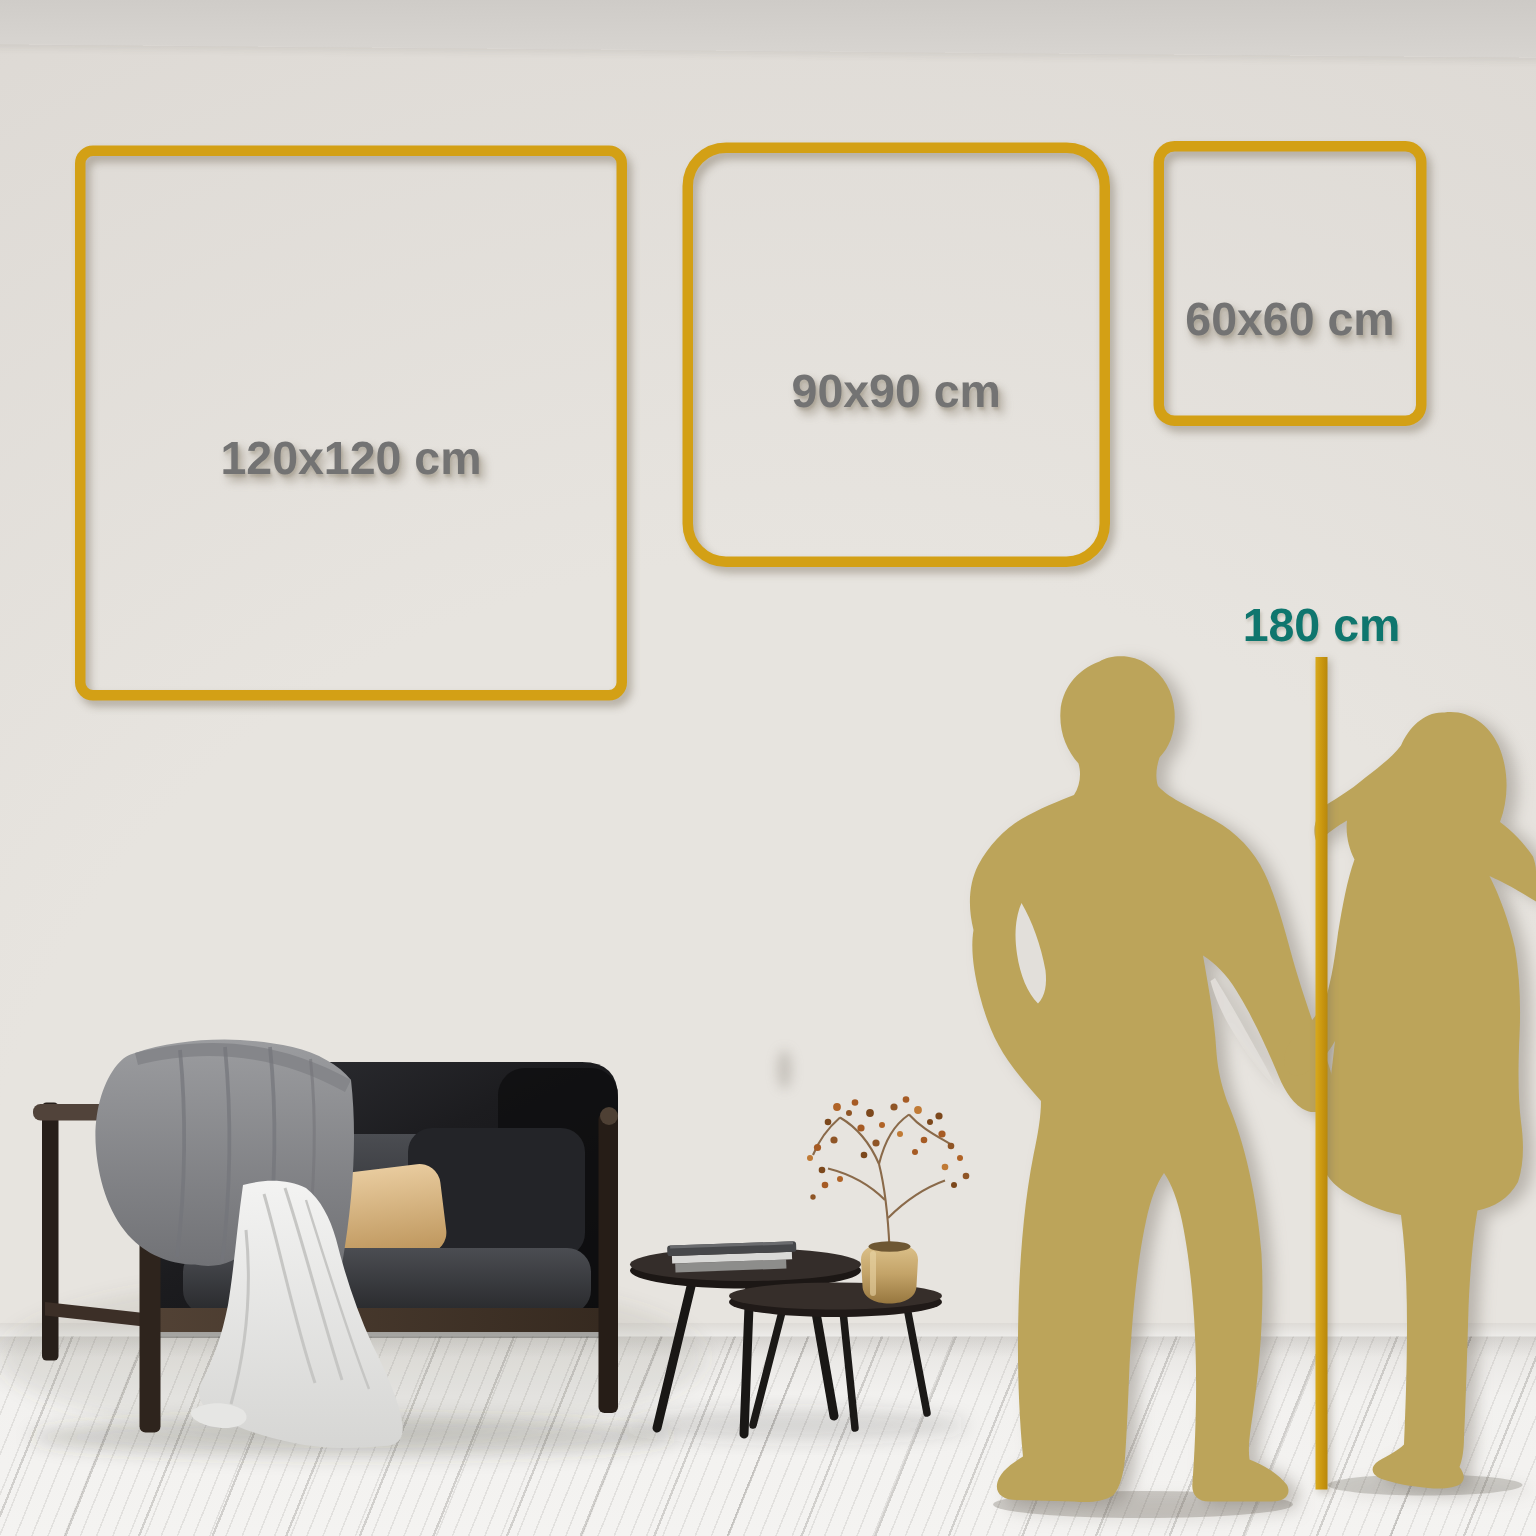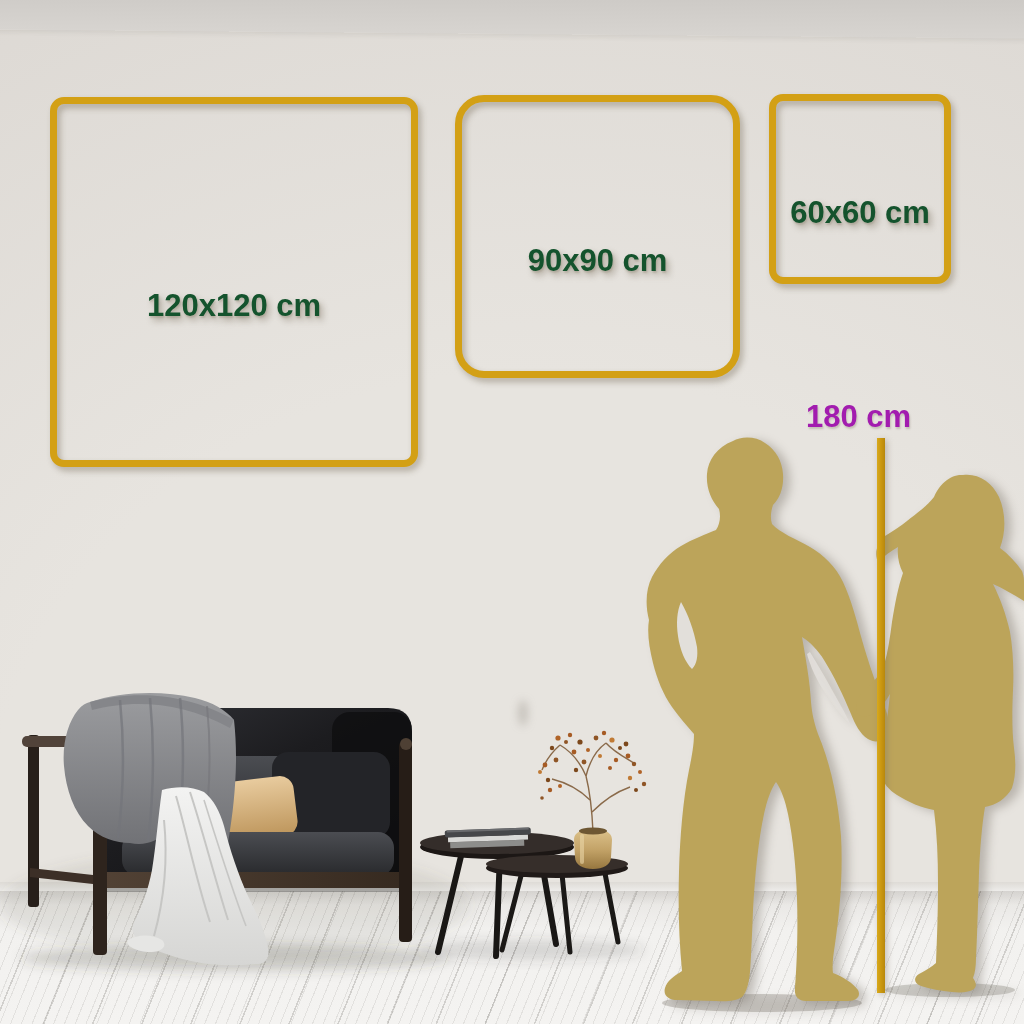--- a/index.html
+++ b/index.html
@@ -23,31 +23,31 @@
     background:linear-gradient(rgba(90,85,78,.12),rgba(90,85,78,0));}
   .wall-smudge{position:absolute;left:518px;top:700px;width:10px;height:26px;border-radius:50%;
     background:rgba(125,118,108,.30);filter:blur(4px);}
 
   
   .gold{color:#d3a015;}
   .size-frame{position:absolute;border:7px solid #d3a015;border-radius:14px;
     display:flex;align-items:center;justify-content:center;
     filter:drop-shadow(3px 4px 3px rgba(115,105,85,.45));}
   .size-frame .size-label{font-size:31px;font-weight:bold;letter-spacing:0;
-    color:#14532d;text-shadow:1px 2px 2px rgba(120,108,85,.30);margin-top:48px;}
-  .frame-120{left:50px;top:97px;width:354px;height:356px;}
+    color:#737373;text-shadow:1px 2px 2px rgba(120,108,85,.30);margin-top:48px;}
+  .frame-120{left:50px;top:97px;width:354px;height:356px;border-radius:12px;}
   .frame-90{left:455px;top:95px;width:271px;height:269px;border-radius:29px;}
   .frame-60{left:769px;top:94px;width:168px;height:176px;}
 
   
   .ruler-line{position:absolute;left:877px;top:438px;width:8px;height:555px;
     background:linear-gradient(90deg,#d8a91c,#c9960f 55%,#b8880c);
     filter:drop-shadow(2px 2px 3px rgba(120,110,90,.40));z-index:6;}
-  .ruler-label{position:absolute;left:806px;top:399px;width:150px;
-    font-size:31px;font-weight:bold;color:#a21caf;
+  .ruler-label{position:absolute;left:806px;top:399px;width:150px;text-align:center;
+    font-size:31px;font-weight:bold;color:#0f766e;
     text-shadow:1px 2px 2px rgba(120,108,85,.30);z-index:7;}
 
   
   .furniture-svg{position:absolute;left:0;top:650px;width:720px;height:374px;z-index:3;}
   .couple-svg{position:absolute;left:630px;top:430px;width:394px;height:594px;z-index:5;
     filter:drop-shadow(7px 3px 5px rgba(112,106,95,.38));}
 </style>
 </head>
 <body>
 

